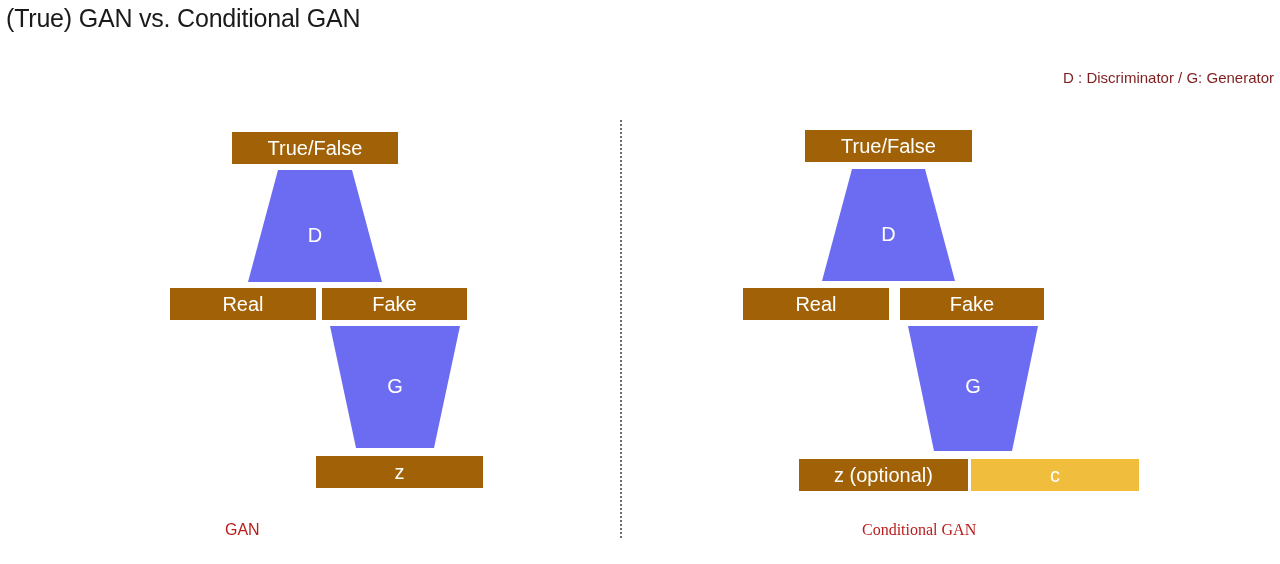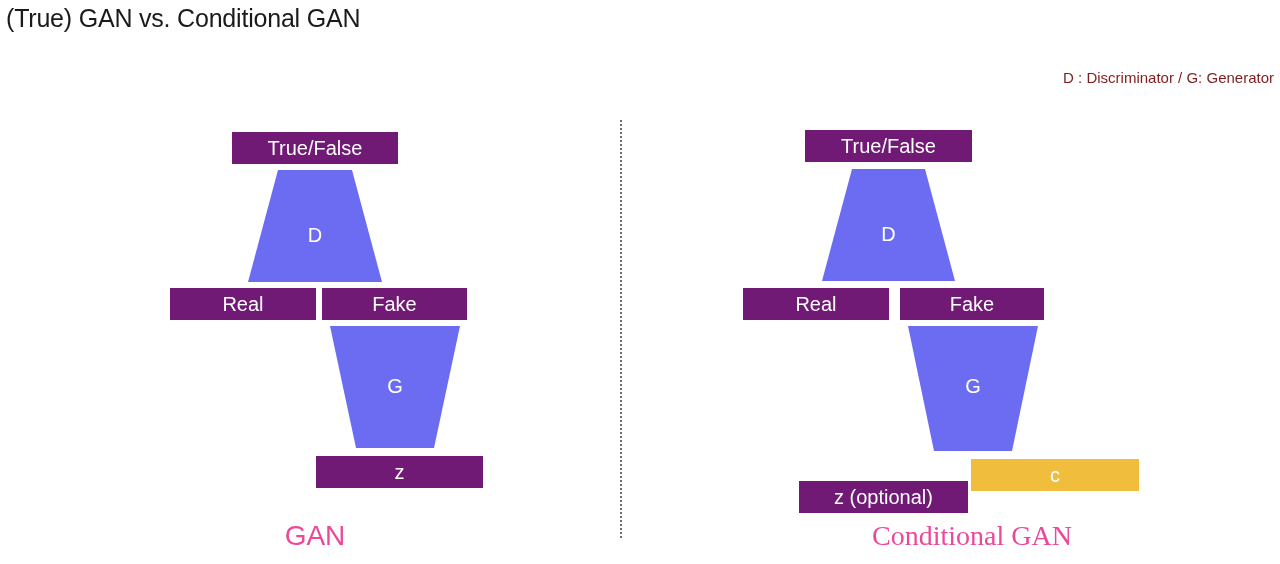--- a/index.html
+++ b/index.html
@@ -41,21 +41,21 @@
     top: 120px;
     width: 0;
     height: 418px;
     border-left: 2px dotted #6d6d6d;
   }
 
   .panel { position: absolute; top: 0; left: 0; }
 
   .node-box {
     position: absolute;
-    background: #701a75;
+    background: #a16207;
     color: #ffffff;
     font-size: 20px;
     display: flex;
     align-items: center;
     justify-content: center;
     box-sizing: border-box;
     white-space: nowrap;
     line-height: 1;
   }
   .node-box.amber { background: #F0BE3C; }
@@ -67,23 +67,23 @@
     left: 0;
     width: 100%;
     text-align: center;
     color: #ffffff;
     font-size: 20px;
     line-height: 1;
   }
 
   .caption {
     position: absolute;
-    font-size: 28px;
-    color: #ec4899;
-    text-align: center;
+    font-size: 16px;
+    color: #b91c1c;
+    text-align: left;
     white-space: nowrap;
     line-height: 1;
   }
 </style>
 </head>
 <body>
 
 <div class="slide-title">(True) GAN vs. Conditional GAN</div>
 
 <div class="legend-note">D : Discriminator / G: Generator</div>
@@ -132,18 +132,18 @@
 
   <div class="node-box" style="left:900px; top:288px; width:144px; height:32px;">Fake</div>
 
   <div class="trap-wrap" style="left:908px; top:326px; width:130px; height:125px;">
     <svg width="130" height="125" viewBox="0 0 130 125">
       <polygon points="0,0 130,0 104,125 26,125" fill="#6C6CF2"></polygon>
     </svg>
     <div class="trap-label" style="top:50px;">G</div>
   </div>
 
-  <div class="node-box" style="left:799px; top:481px; width:169px; height:32px;">z (optional)</div>
+  <div class="node-box" style="left:799px; top:459px; width:169px; height:32px;">z (optional)</div>
 
   <div class="node-box amber" style="left:971px; top:459px; width:168px; height:32px;">c</div>
 
   <div class="caption" style="left:862px; top:522px; width:220px;font-family:Liberation Serif, serif;">Conditional GAN</div>
 </div>
 
 </body></html>

